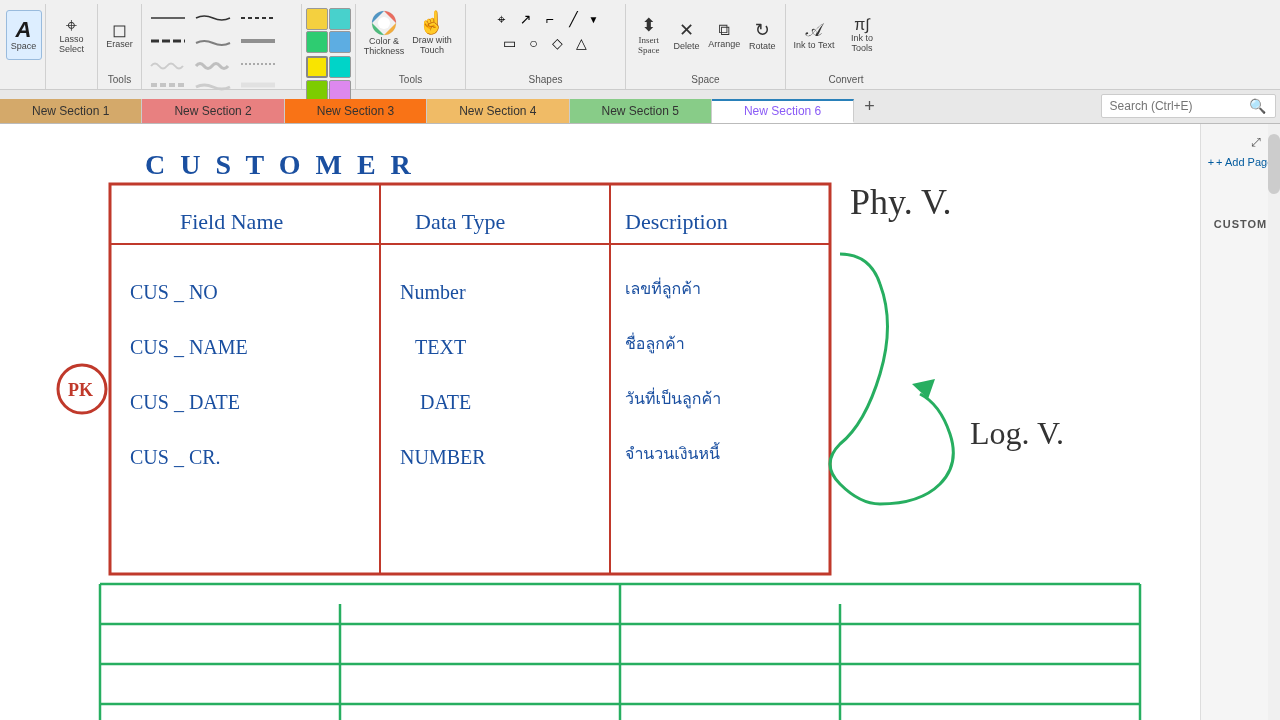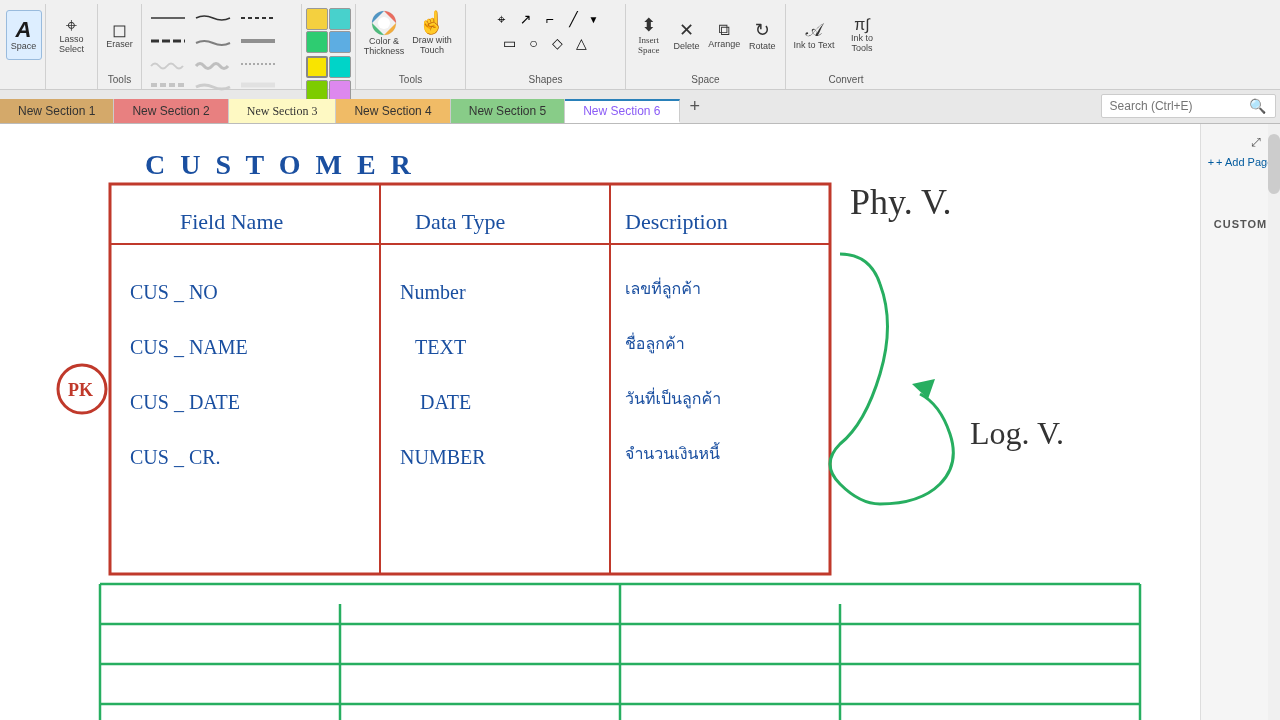--- a/index.html
+++ b/index.html
@@ -110,21 +110,21 @@
       width: 16px;
       height: 16px;
       border: 1px solid #666;
       display: inline-block;
       margin-right: 4px;
     }
 
     .section-tab {
       display: flex;
       align-items: center;
-      padding: 0 18px;
+      padding: 0 32px;
       font-size: 12px;
       cursor: pointer;
       border-right: 1px solid #ccc;
       color: #333;
       background: #e0e0e0;
       position: relative;
       margin-top: 9px;
     }
     .section-tab.active {
       background: #fff;
@@ -440,21 +440,21 @@
 </div>
 
 <div id="tabs-bar">
 
   <div class="section-tab" style="background:#d4a96a;">
     <span>New Section 1</span>
   </div>
   <div class="section-tab" style="background:#e88080;">
     <span>New Section 2</span>
   </div>
-  <div class="section-tab" style="background:#fef9c3;font-family:Liberation Serif, serif;">
+  <div class="section-tab" style="background:#f97316;">
     <span>New Section 3</span>
   </div>
   <div class="section-tab" style="background:#f0bb66;">
     <span>New Section 4</span>
   </div>
   <div class="section-tab" style="background:#88cc88;">
     <span>New Section 5</span>
   </div>
   <div class="section-tab active" style="background:#fff; border-top: 2px solid #2980b9;">
     <span>New Section 6</span>

